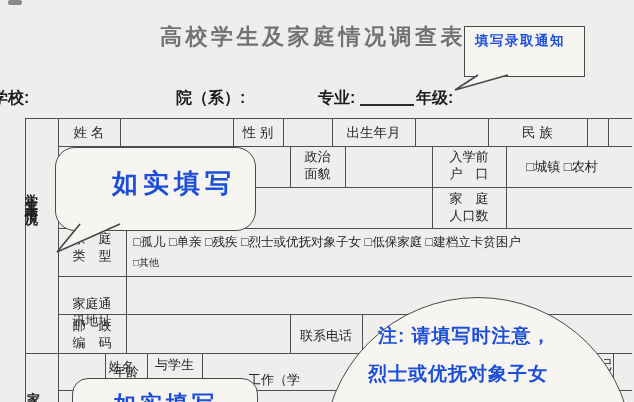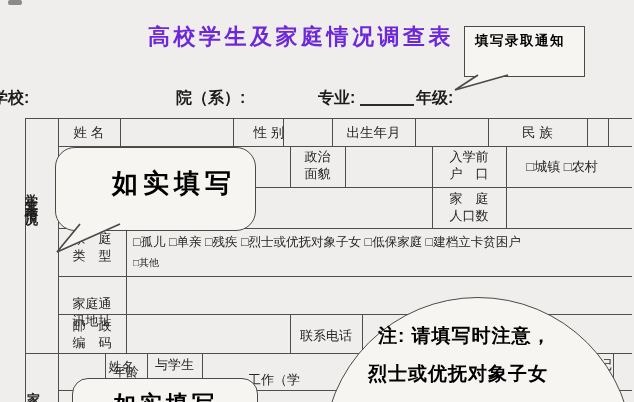--- a/index.html
+++ b/index.html
@@ -8,26 +8,26 @@
     background:#efeeec;color:#262626;
     font-family:"Liberation Sans","DejaVu Sans",sans-serif;
   }
   
   .hl{position:absolute;height:1.4px;background:#4e4e4e;z-index:1;}
   .vl{position:absolute;width:1.4px;background:#4e4e4e;z-index:1;}
   
   .lbl{position:absolute;font-size:13.5px;white-space:nowrap;z-index:2;color:#262626;}
   .lbl2{position:absolute;font-size:13px;line-height:16.5px;white-space:pre-line;text-align:center;z-index:2;color:#262626;}
   .ctr{text-align:center;}
-  .title{position:absolute;left:148px;top:22px;font-size:22px;font-weight:bold;letter-spacing:3.5px;color:#6d28d9;z-index:2;white-space:nowrap;}
+  .title{position:absolute;left:160px;top:22px;font-size:22px;font-weight:bold;letter-spacing:3.5px;color:#737373;z-index:2;white-space:nowrap;}
   .hfield{position:absolute;top:88px;font-size:16px;font-weight:bold;white-space:nowrap;z-index:2;color:#1c1c1c;}
   .vlabel{position:absolute;writing-mode:vertical-rl;font-size:13px;font-weight:bold;letter-spacing:4px;z-index:2;color:#1f1f1f;}
   
   .bubble{position:absolute;background:#f6f5f2;border:1.7px solid #4a4a4a;z-index:5;box-sizing:border-box;}
-  .btext{position:absolute;color:#000000;font-weight:bold;z-index:6;white-space:nowrap;}
+  .btext{position:absolute;color:#1d4ed8;font-weight:bold;z-index:6;white-space:nowrap;}
   .tail{position:absolute;z-index:5;}
   .under-circle{z-index:1;}
   .blank-underline{position:absolute;height:2px;background:#2b2b2b;z-index:2;}
   .fragment{position:absolute;background:#8a8a8a;z-index:2;border-radius:2px;}
 </style>
 </head>
 <body>
 
 <div class="page">
 
@@ -72,21 +72,21 @@
   <div class="vl" style="left:362px;top:314px;height:40px;"></div>
 
   <div class="vl" style="left:105px;top:353px;height:38px;"></div>
   <div class="vl" style="left:147px;top:353px;height:38px;"></div>
   <div class="vl" style="left:202px;top:353px;height:38px;"></div>
   <div class="vl under-circle" style="left:613px;top:353px;height:38px;"></div>
 
   <div class="vlabel" style="left:22px;top:183px;height:112px;">学生基本情况</div>
 
   <div class="lbl ctr" style="left:58px;top:124px;width:62px;">姓 名</div>
-  <div class="lbl ctr" style="left:244px;top:124px;width:50px;">性 别</div>
+  <div class="lbl ctr" style="left:233px;top:124px;width:50px;">性 别</div>
   <div class="lbl ctr" style="left:488px;top:124px;width:99px;">民 族</div>
   <div class="lbl ctr" style="left:332px;top:124px;width:83px;">出生年月</div>
 
   <div class="lbl2" style="left:290px;top:149px;width:55px;">政治
 面貌</div>
   <div class="lbl2" style="left:432px;top:149px;width:74px;">入学前
 户　口</div>
   <div class="lbl" style="left:506px;top:158px;width:112px;text-align:center;font-size:13px;">□城镇 □农村</div>
   <div class="lbl2" style="left:432px;top:191px;width:74px;">家　庭
 人口数</div>

